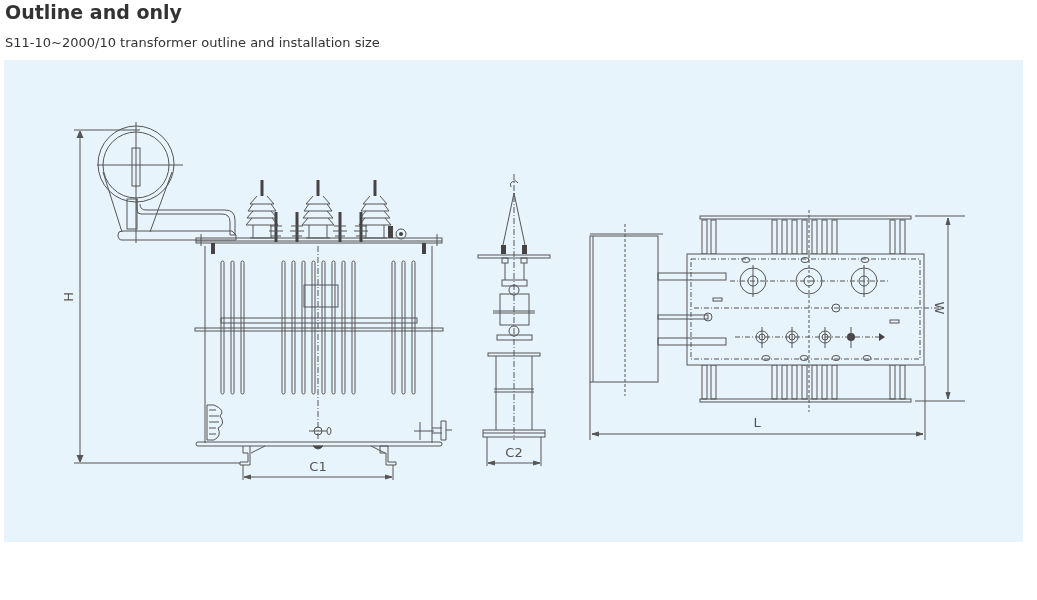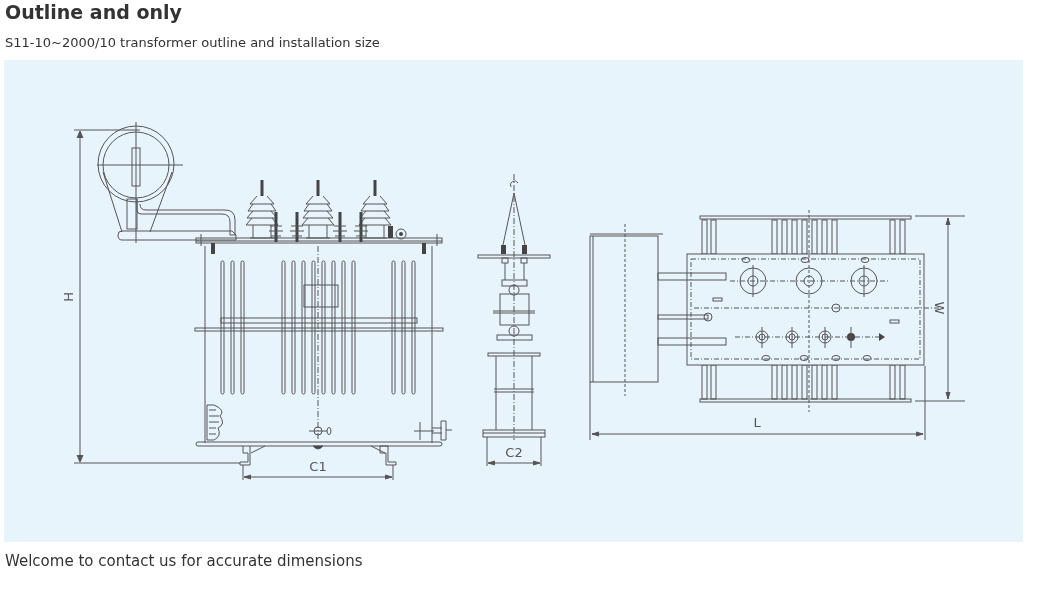--- a/index.html
+++ b/index.html
@@ -275,14 +275,13 @@
         <line x1="592" y1="434" x2="923" y2="434"></line>
         <path d="M599,432 L592,434 L599,436" fill="#555"></path>
         <path d="M916,432 L923,434 L916,436" fill="#555"></path>
         <text x="757" y="427" text-anchor="middle" stroke="none">L</text>
       </g>
     </g>
   </svg>
 </div>
 
 <div class="note">
-  <div>Welcome to contact us for accurate dimensions</div>
 </div>
 
 </body></html>

